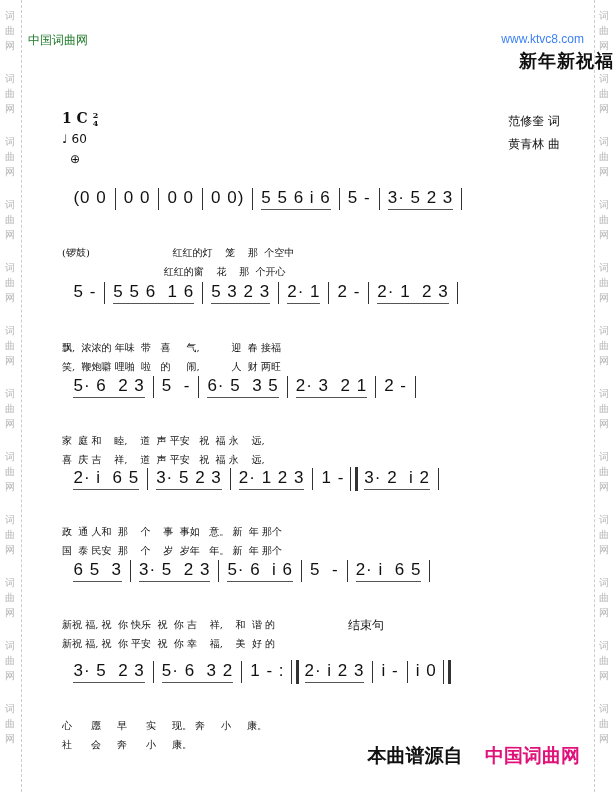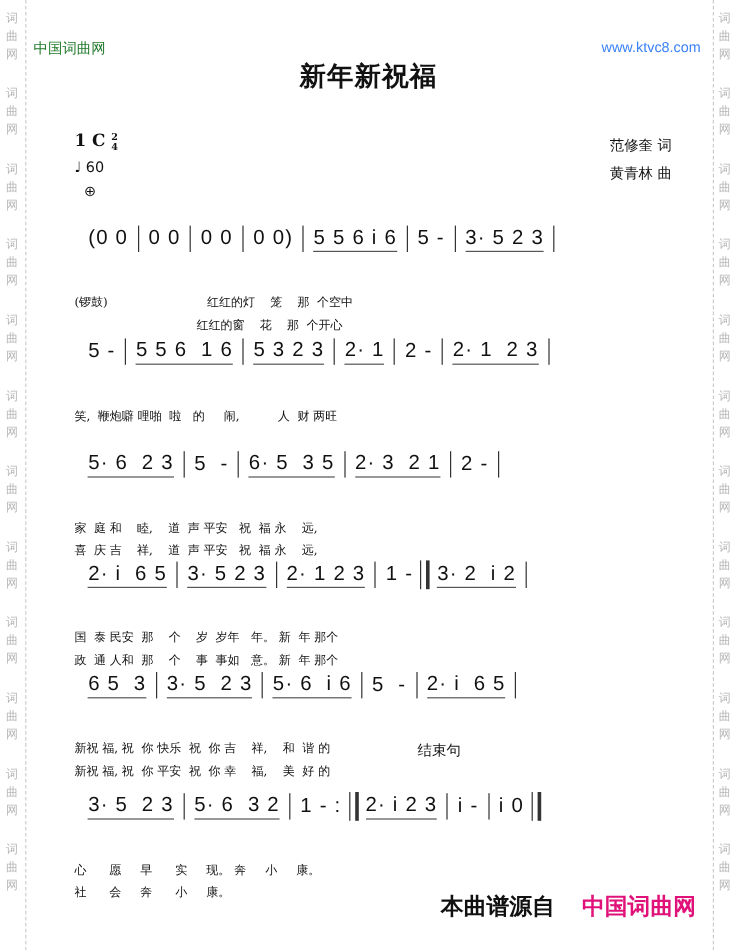--- a/index.html
+++ b/index.html
@@ -7,21 +7,21 @@
          font-family:"DejaVu Sans", sans-serif; color:#111; }
   .side { position:absolute; top:0; bottom:0; width:20px; font-size:10px; color:#b8b8b8;
           line-height:15px; text-align:center; font-family:"DejaVu Serif", serif; }
   .side.left { left:0; } .side.right { right:0; }
   .side .grp { margin-top:8px; margin-bottom:18px; }
   .vline { position:absolute; top:0; bottom:0; border-left:1px dashed #ccc; }
   .vline.l { left:21px; } .vline.r { left:594px; }
   .brand-left { position:absolute; left:28px; top:32px; font-size:12px; color:#1f7a2a; }
   .brand-right { position:absolute; right:30px; top:32px; font-size:12px; color:#3b82f6;
                  font-family:"Liberation Sans", sans-serif; }
-  .title { position:absolute; left:0; right:0; top:49px; text-align:center; font-size:22px;
+  .title { position:absolute; left:0; right:0; top:49px; text-align:right; font-size:18px;
            font-weight:bold; font-family:"DejaVu Serif", serif; letter-spacing:1px; }
   .key { position:absolute; left:62px; top:110px; font-size:14px; font-family:"DejaVu Serif", serif; font-weight:bold;}
   .key .frac { display:inline-block; font-size:8px; line-height:8px; vertical-align:middle; text-align:center; }
   .tempo { position:absolute; left:62px; top:132px; font-size:12px; }
   .segno { position:absolute; left:70px; top:152px; font-size:12px; }
   .credits { position:absolute; right:54px; top:110px; font-size:12px; line-height:23px; text-align:center;
              font-family:"DejaVu Serif", serif; }
   .notes { position:absolute; left:62px; font-size:17px; font-family:"Liberation Sans", sans-serif;
            white-space:pre; letter-spacing:1px; }
   .bar { display:inline-block; width:1px; height:22px; background:#333; vertical-align:middle; margin:0 8px; }
@@ -185,35 +185,35 @@
   <span>(0 0</span><span class="bar"></span><span>0 0</span><span class="bar"></span><span>0 0</span><span class="bar"></span><span>0 0)</span><span class="bar"></span><span class="m">5 5 6 i 6</span><span class="bar"></span><span>5 -</span><span class="bar"></span><span class="m">3· 5 2 3</span><span class="bar"></span>
 </div>
 <div class="lyr" style="top:205px">
   <div>(锣鼓)                          红红的灯    笼    那  个空中</div><div>                                红红的窗    花    那  个开心</div>
 </div>
 
 <div class="notes" style="top:262px">
   <span>5 -</span><span class="bar"></span><span class="m">5 5 6  1 6</span><span class="bar"></span><span class="m">5 3 2 3</span><span class="bar"></span><span class="m">2· 1</span><span class="bar"></span><span>2 -</span><span class="bar"></span><span class="m">2· 1  2 3</span><span class="bar"></span>
 </div>
 <div class="lyr" style="top:300px">
-  <div>笑,  鞭炮噼 哩啪  啦   的     闹,          人  财 两旺</div>
+  <div>飘,  浓浓的 年味  带   喜     气,          迎  春 接福</div><div>笑,  鞭炮噼 哩啪  啦   的     闹,          人  财 两旺</div>
 </div>
 
 <div class="notes" style="top:356px">
   <span class="m">5· 6  2 3</span><span class="bar"></span><span>5  -</span><span class="bar"></span><span class="m">6· 5  3 5</span><span class="bar"></span><span class="m">2· 3  2 1</span><span class="bar"></span><span>2 -</span><span class="bar"></span>
 </div>
 <div class="lyr" style="top:393px">
   <div>家  庭 和    睦,    道  声 平安   祝  福 永    远,</div><div>喜  庆 吉    祥,    道  声 平安   祝  福 永    远,</div>
 </div>
 
 <div class="notes" style="top:447px">
   <span class="m">2· i  6 5</span><span class="bar"></span><span class="m">3· 5 2 3</span><span class="bar"></span><span class="m">2· 1 2 3</span><span class="bar"></span><span>1 -</span><span class="dbl"></span><span class="m">3· 2  i 2</span><span class="bar"></span>
 </div>
 <div class="lyr" style="top:484px">
-  <div>国  泰 民安  那    个    岁  岁年   年。 新  年 那个</div><div>政  通 人和  那    个    事  事如   意。 新  年 那个</div>
+  <div>政  通 人和  那    个    事  事如   意。 新  年 那个</div><div>国  泰 民安  那    个    岁  岁年   年。 新  年 那个</div>
 </div>
 
 <div class="notes" style="top:540px">
   <span class="m">6 5  3</span><span class="bar"></span><span class="m">3· 5  2 3</span><span class="bar"></span><span class="m">5· 6  i 6</span><span class="bar"></span><span>5  -</span><span class="bar"></span><span class="m">2· i  6 5</span><span class="bar"></span>
 </div>
 <div class="lyr" style="top:577px">
   <div>新祝 福, 祝  你 快乐  祝  你 吉    祥,    和  谐 的</div><div>新祝 福, 祝  你 平安  祝  你 幸    福,    美  好 的</div>
 </div>
 
 <div class="ending">结束句</div>

